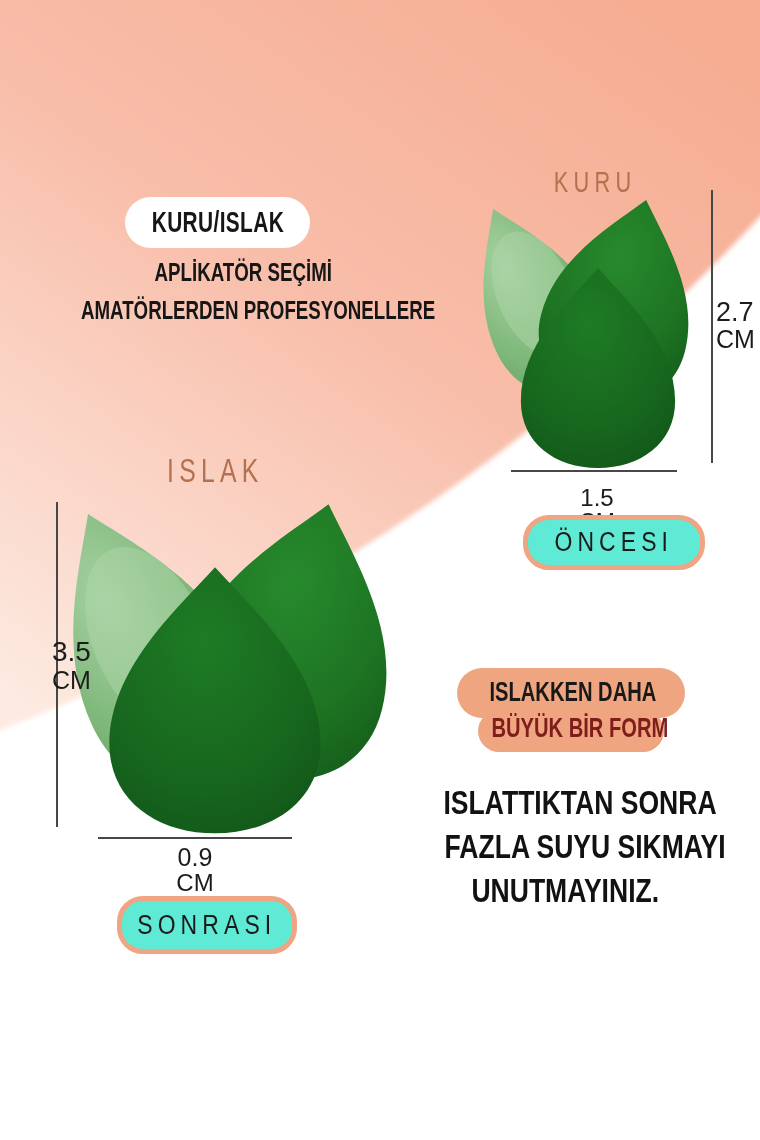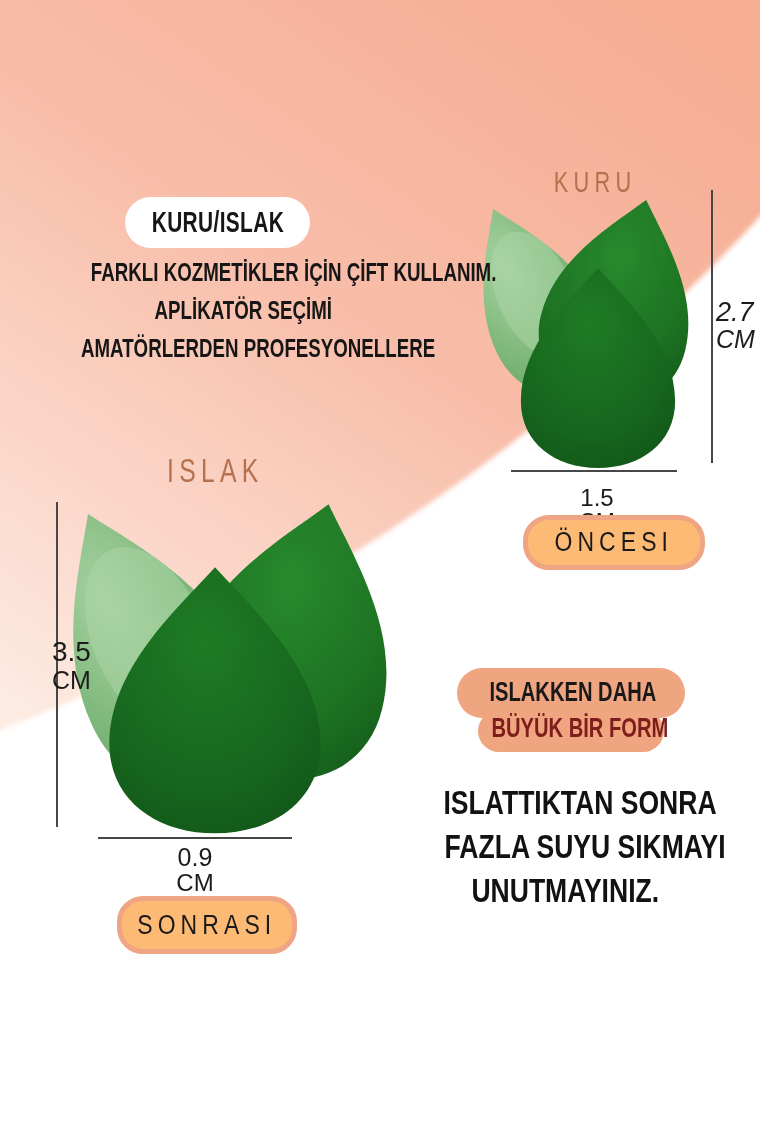--- a/index.html
+++ b/index.html
@@ -47,21 +47,21 @@
 
   
   .vline{width:2px;background:#474747;z-index:2;}
   .hline{height:2px;background:#474747;z-index:2;}
   .measure{font-size:27px;line-height:27px;color:#1c1c1c;z-index:3;}
   .measure .unit{font-size:25px;}
   .measure.center{text-align:center;}
 
   
   .stage-pill{
-    background:#fdba74;
+    background:#5eead4;
     border:5px solid #efa484;
     border-radius:26px;
     display:flex;align-items:center;justify-content:center;
     z-index:3;
   }
   .stage-pill .txt{
     display:inline-block;font-size:27px;font-weight:400;color:#1a1a1a;
     letter-spacing:6px;transform:scaleX(0.85);transform-origin:50% 50%;white-space:nowrap;
   }
   .pill-dry{left:523px;top:515px;width:172px;height:45px;}
@@ -98,21 +98,20 @@
       </filter>
     </defs>
     <path d="M-20,-20 H780 V195 Q450,560 -20,738 Z" fill="url(#bgGrad)" filter="url(#soft)"></path>
   </svg>
 
   <div class="abs title-badge">
     <span class="txt cond72">KURU/ISLAK</span>
   </div>
 
   <div class="abs intro">
-    <div><span class="cond72">FARKLI KOZMETİKLER İÇİN ÇİFT KULLANIM.</span></div>
     <div><span class="cond72">APLİKATÖR SEÇİMİ</span></div>
     <div><span class="cond72">AMATÖRLERDEN PROFESYONELLERE</span></div>
   </div>
 
   <div class="abs script-label label-dry">
     <span class="txt">KURU</span>
   </div>
 
   <svg class="abs" style="left:470px;top:195px;z-index:1;" width="250" height="285" viewBox="0 0 250 285">
     <defs>
@@ -136,21 +135,21 @@
         <use href="#drop" fill="url(#gLight)"></use>
         <ellipse cx="4" cy="-8" rx="40" ry="68" fill="#aed6a8" opacity="0.5"></ellipse>
       </g>
     </defs>
     <use href="#dropLight" transform="translate(65,108) rotate(-24) scale(0.95,0.98)"></use>
     <use href="#drop" fill="url(#gDark)" transform="translate(150,110) rotate(14) scale(1.28,1.03)"></use>
     <use href="#drop" fill="url(#gFront)" transform="translate(128,178) scale(1.33,1)"></use>
   </svg>
 
   <div class="abs vline" style="left:711px;top:190px;height:273px;"></div>
-  <div class="abs measure" style="left:716px;top:299px;font-style:italic;">
+  <div class="abs measure" style="left:716px;top:299px;">
     <div>2.7</div>
     <div class="unit">CM</div>
   </div>
 
   <div class="abs hline" style="left:511px;top:470px;width:166px;"></div>
   <div class="abs measure center" style="left:517px;top:474px;width:160px;line-height:24px;font-size:24px;margin-top:12px;">
     <div>1.5</div>
     <div class="unit" style="font-size:23px;">CM</div>
   </div>
 

